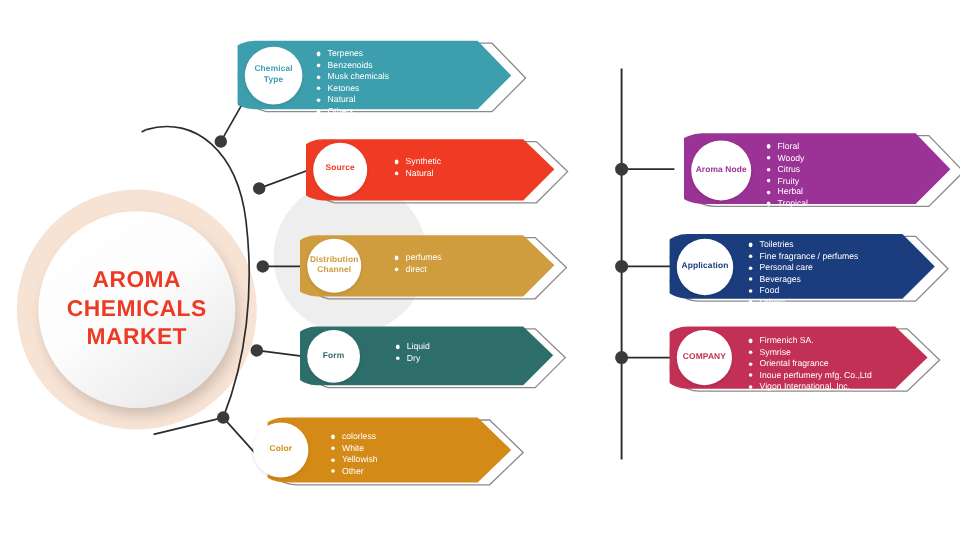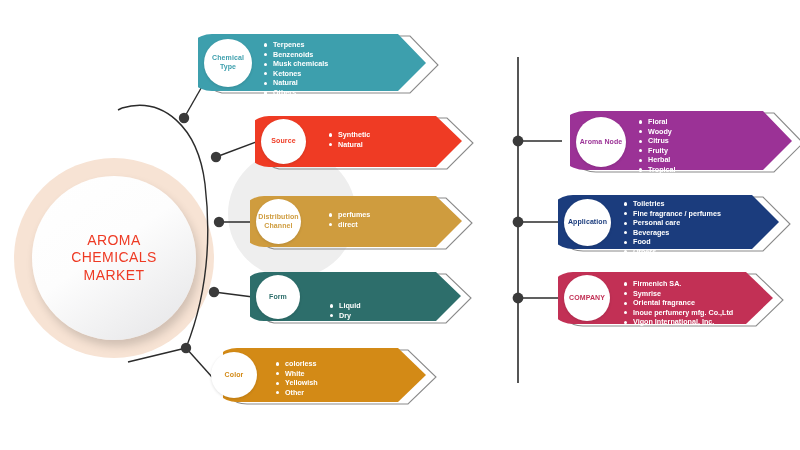--- a/index.html
+++ b/index.html
@@ -26,22 +26,22 @@
   .center-disc{
     position:absolute;
     border-radius:50%;
     background:linear-gradient(145deg,#ffffff 0%,#fdfdfd 45%,#e4e4e6 100%);
     box-shadow:3px 6px 10px rgba(0,0,0,.16);
     display:flex;align-items:center;justify-content:center;
     text-align:center;
   }
   .center-title{
     color:#ee3a24;
-    font-weight:normal;
-    font-size:14px;
+    font-weight:bold;
+    font-size:19px;
     line-height:1.25;
     letter-spacing:.4px;
   }
 
   
   #connectors{position:absolute;left:0;top:0;width:800px;height:450px;}
 
   
   .node{position:absolute;}
 
@@ -60,21 +60,21 @@
     letter-spacing:.1px;
     padding:0 2px;
   }
   .bullets{
     position:absolute;
     color:#ffffff;
     font-size:7.2px;
     line-height:9.6px;
     white-space:nowrap;
   }
-  .bullets li{list-style:none;position:relative;padding-left:9px;font-weight:bold;}
+  .bullets li{list-style:none;position:relative;padding-left:9px;}
   .bullets ul{margin:0;padding:0;}
   .bullets li:before{
     content:"";
     position:absolute;left:0;top:3.4px;
     width:3.2px;height:3.2px;border-radius:50%;
     background:#ffffff;
   }
 </style>
 </head>
 <body>
@@ -173,21 +173,21 @@
   </div>
 
   <div class="node" style="left:250px;top:269px;">
     <svg width="235" height="58">
       <path d="M24,5 L196,5 L221,29 L196,54 L24,54 A25,25 0 0 1 24,5 Z" fill="none" stroke="#8a8a8a" stroke-width="1.1"></path>
       <path d="M14,3 L186,3 L211,27 L186,52 L14,52 A24.5,24.5 0 0 1 14,3 Z" style="fill:#2d6e6b"></path>
     </svg>
     <div class="node-circle" style="left:6px;top:6px;width:44px;height:44px;">
       <span style="color:#2d6e6b">Form</span>
     </div>
-    <div class="bullets" style="left:80px;top:32px;">
+    <div class="bullets" style="left:80px;top:15px;">
       <ul>
         <li>Liquid</li>
         <li>Dry</li>
       </ul>
     </div>
   </div>
 
   <div class="node" style="left:205px;top:345px;padding-left:18px;">
     <svg width="225" height="62">
       <path d="M24,5 L185,5 L213,32 L185,59 L24,59 A27,27 0 0 1 24,5 Z" fill="none" stroke="#8a8a8a" stroke-width="1.1"></path>

